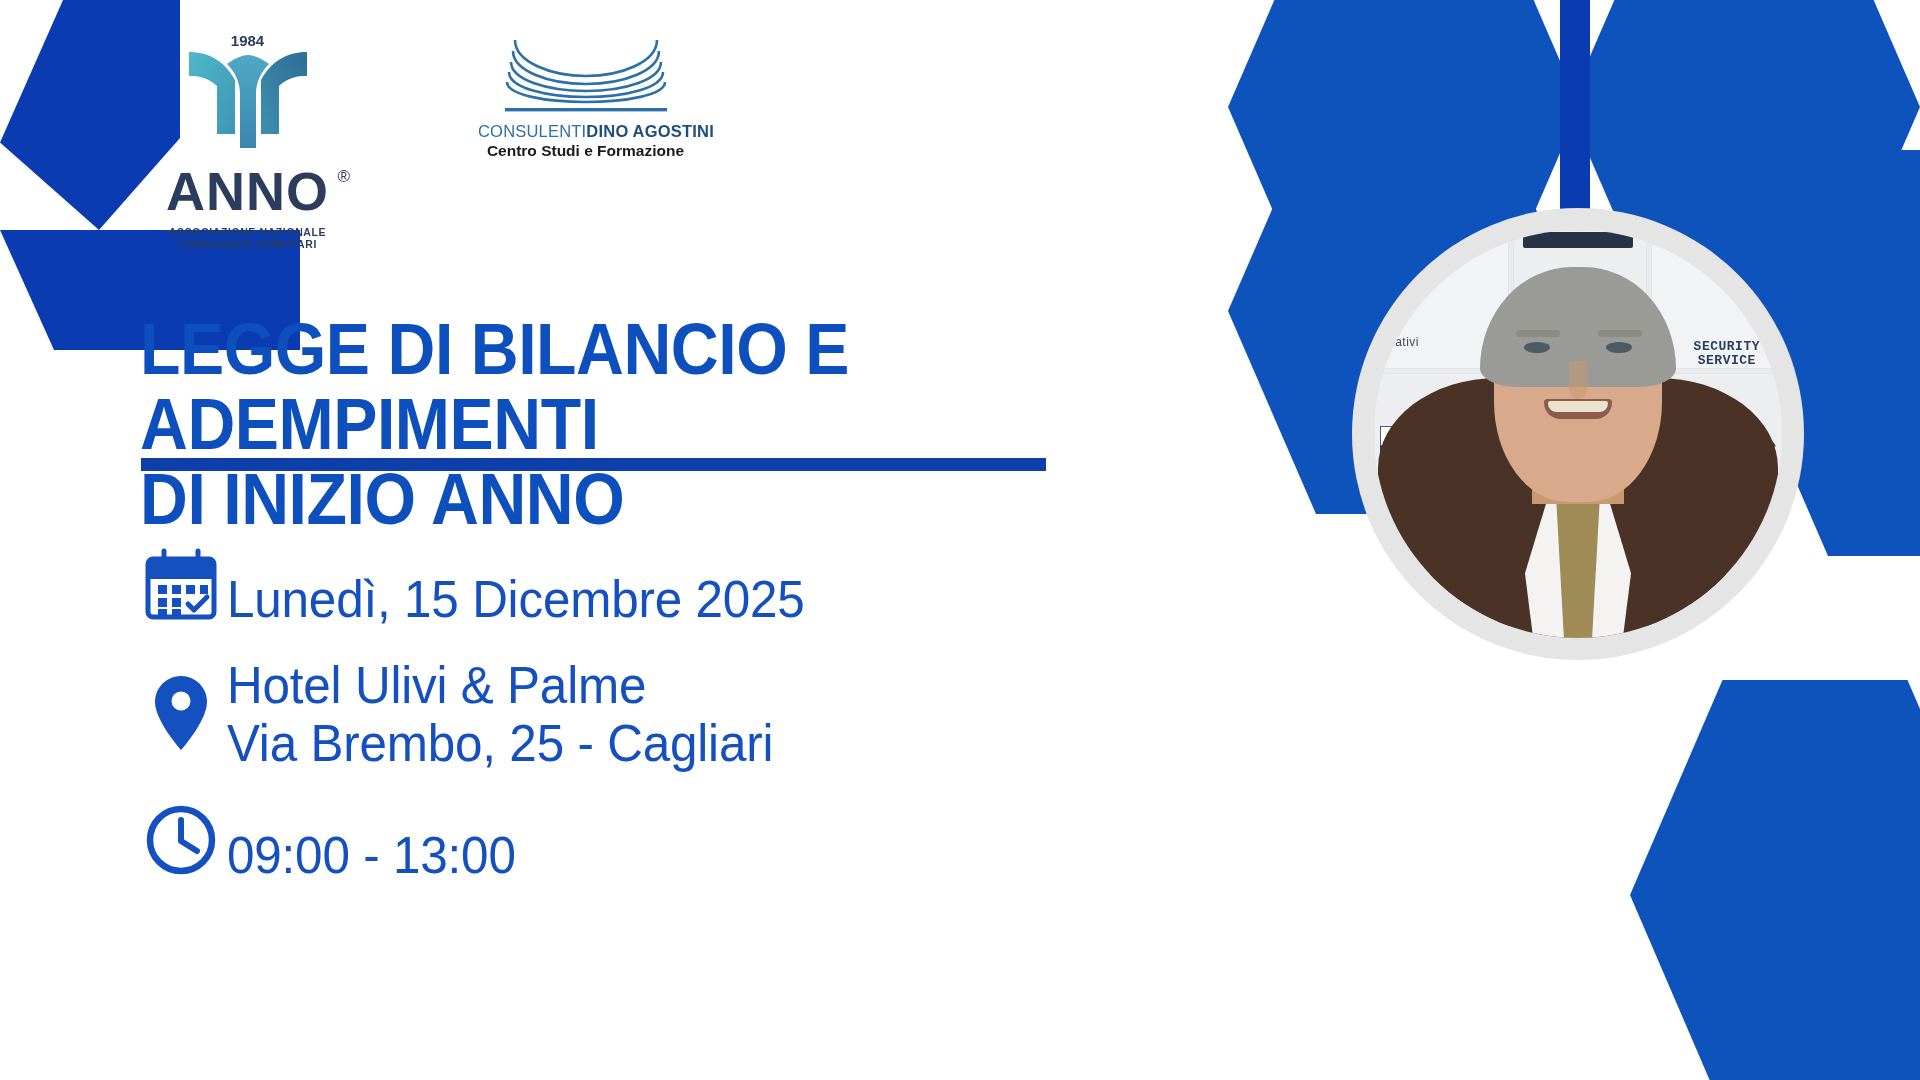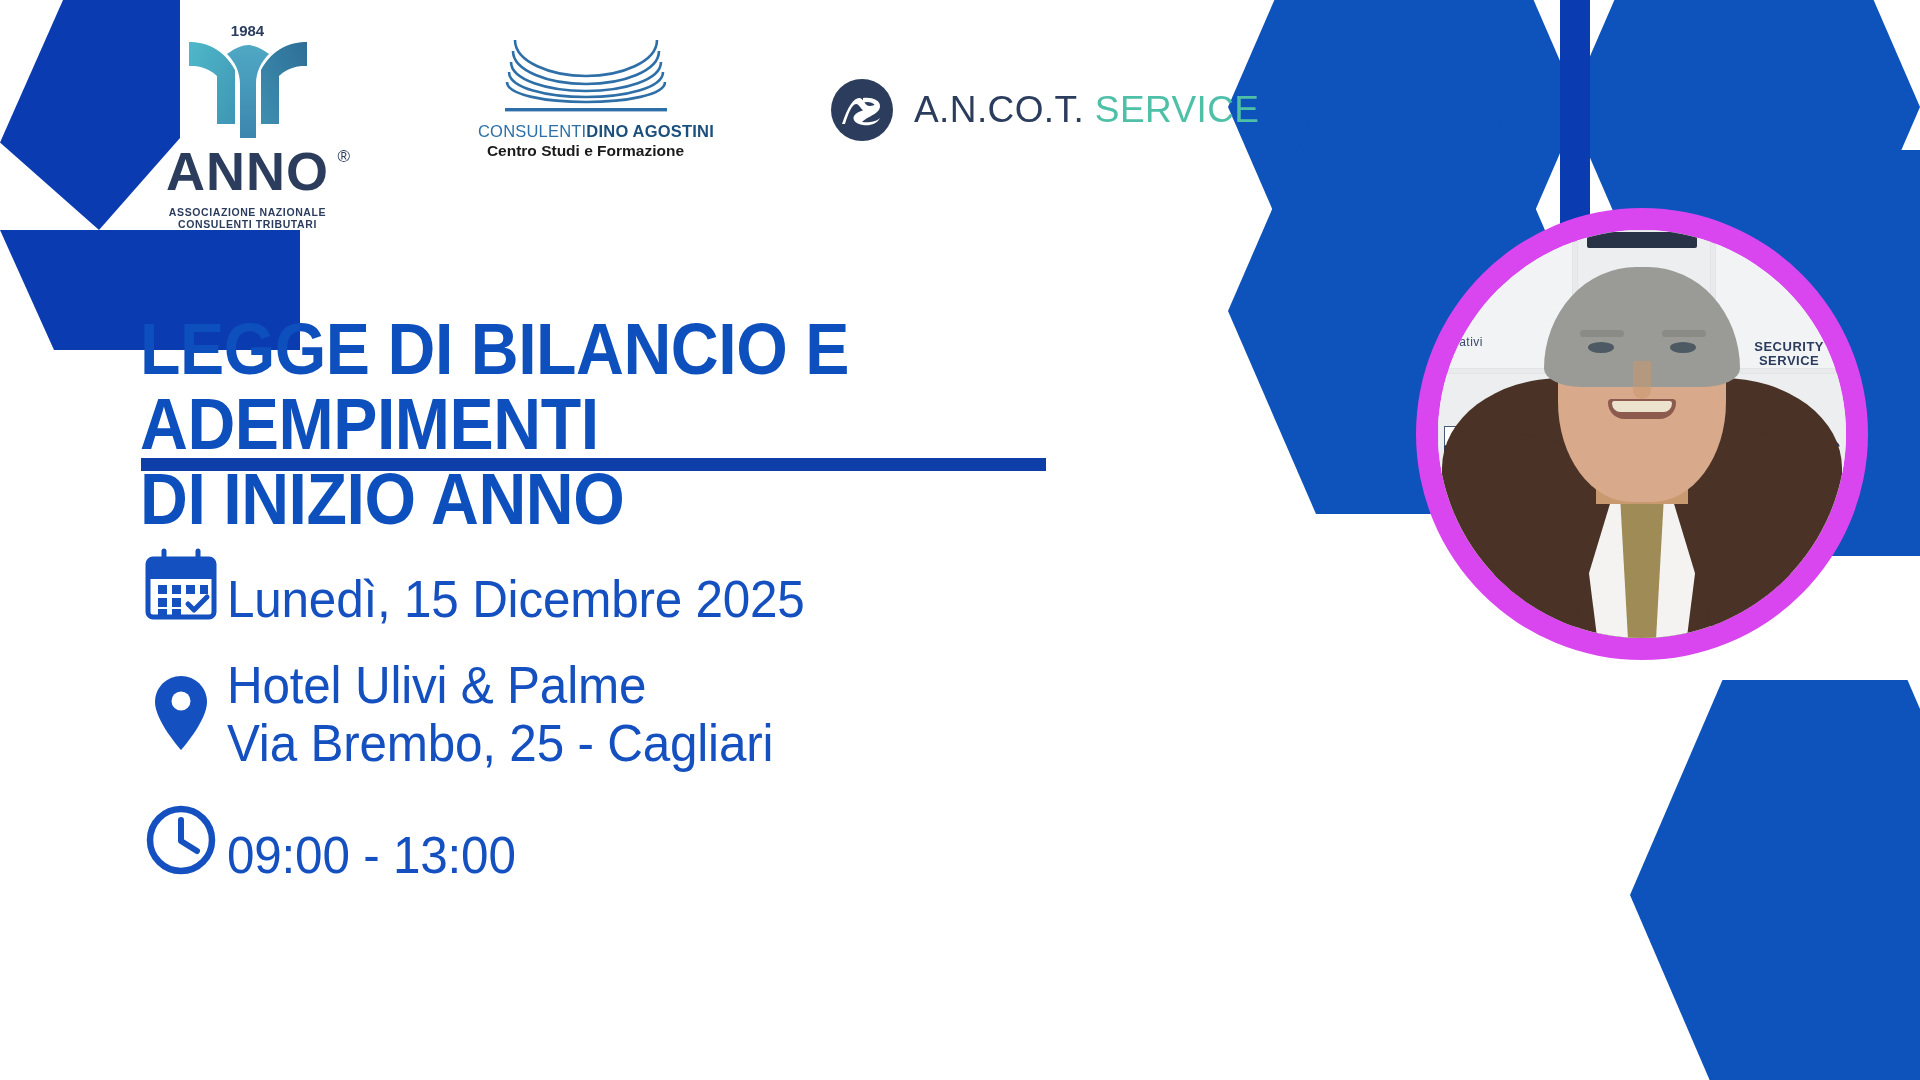--- a/index.html
+++ b/index.html
@@ -52,24 +52,24 @@
   }
   .hex-h { 
     left:1690px; top:1030px; width:300px; height:120px;
     background:#0B3BB0;
     clip-path: polygon(0% 0%, 100% 0%, 100% 100%, 18% 100%);
   }
 
   
   .portrait-wrap {
     position:absolute;
-    left:1416px; top:208px;
+    left:1352px; top:208px;
     width:452px; height:452px;
     border-radius:50%;
-    background:#d946ef;
+    background:#e5e5e5;
     padding:22px;
   }
   .portrait {
     width:100%; height:100%;
     border-radius:50%;
     overflow:hidden;
     position:relative;
     background:#e9eaec;
   }
   
@@ -90,21 +90,21 @@
 
   .bd-text {
     position:absolute;
     color:#2b3c5c;
     font-weight:bold;
     letter-spacing:0.5px;
     line-height:1.05;
     text-align:center;
   }
   .bd-seac  { right:4px;  top:50%;  font-size:34px; color:#2b3c5c; letter-spacing:1px;}
-  .bd-sec1  { right:22px; top:27%;  font-size:13px; }
+  .bd-sec1  { right:22px; top:27%;  font-size:13px;font-family:Liberation Mono, monospace; }
   .bd-sec2  { left:47%;   top:55%;  font-size:12px; transform:translateX(-50%);}
   .bd-ix    { left:31%;   top:24%;  font-size:17px; }
   .bd-cur   { left:3px;   top:26%;  font-size:12px; color:#3a4a66; font-weight:normal;}
   .bd-atea  { left:4px;   top:78%;  font-size:16px; color:#3a4a66;}
   .bd-24up  { left:6px;   top:48%;  font-size:0; }
   .chip24 {
     display:block; width:60px; padding:1px 6px;
     border:1px solid #4a5b78; background:#fff;
     color:#2b3c5c; font-size:15px; font-weight:bold; text-align:left;
   }
@@ -196,21 +196,21 @@
     border-radius:4px;
   }
 
   
   .logo-row {
     position:absolute; left:0; top:0; width:1230px; height:210px;
   }
 
   
   .logo-ancot { position:absolute; left:130px; top:18px; width:235px; text-align:center; }
-  .ancot-mark { position:relative; width:130px; height:120px; margin:2px auto; }
+  .ancot-mark { position:relative; width:130px; height:120px; margin:12px auto; }
   .ancot-year {
     position:absolute; left:0; right:0; top:2px; text-align:center;
     font-size:15px; color:#2b3c5c; font-weight:600;
   }
   .ancot-word {
     font-size:54px; font-weight:bold; color:#2b3c5c;
     letter-spacing:1px; line-height:1; margin-top:2px;
     position:relative; display:inline-block;
   }
   .ancot-reg {
@@ -391,34 +391,20 @@
         </g>
         <rect x="14" y="70" width="162" height="3.4" fill="#2E6FA8"></rect>
       </svg>
     </div>
     <div class="fond-line1">
       <span>CONSULENTI</span><b>DINO AGOSTINI</b>
     </div>
     <div class="fond-line2">Centro Studi e Formazione</div>
   </div>
 
-  <div class="logo-service">
-    <svg class="svc-badge" viewBox="0 0 64 64">
-      <circle cx="32" cy="32" r="31" fill="#2B3C5C"></circle>
-      <path d="M12 46 C18 28 24 20 29 20 C34 20 34 28 40 28 C45 28 47 24 47 24
-               C47 24 45 34 38 34 C31 34 30 26 26 26 C22 26 18 36 15 46 Z" fill="#ffffff"></path>
-      <path d="M33 20 C42 19 50 22 50 28 C50 36 38 38 32 44 C38 45 46 44 50 40
-               C47 46 40 48 33 47 C26 46 22 42 24 38 C27 32 42 31 45 27
-               C42 24 37 23 33 25 Z" fill="#ffffff"></path>
-    </svg>
-    <div class="svc-text">
-      <span class="svc-dark">A.N.CO.T.</span>
-      <span class="svc-teal">SERVICE</span>
-    </div>
-  </div>
 </div>
 
 <h1 class="title">
   <span>LEGGE DI BILANCIO E ADEMPIMENTI</span><br>
   <span>DI INIZIO ANNO</span>
 </h1>
 <div class="rule"></div>
 
 <div class="info">
 

